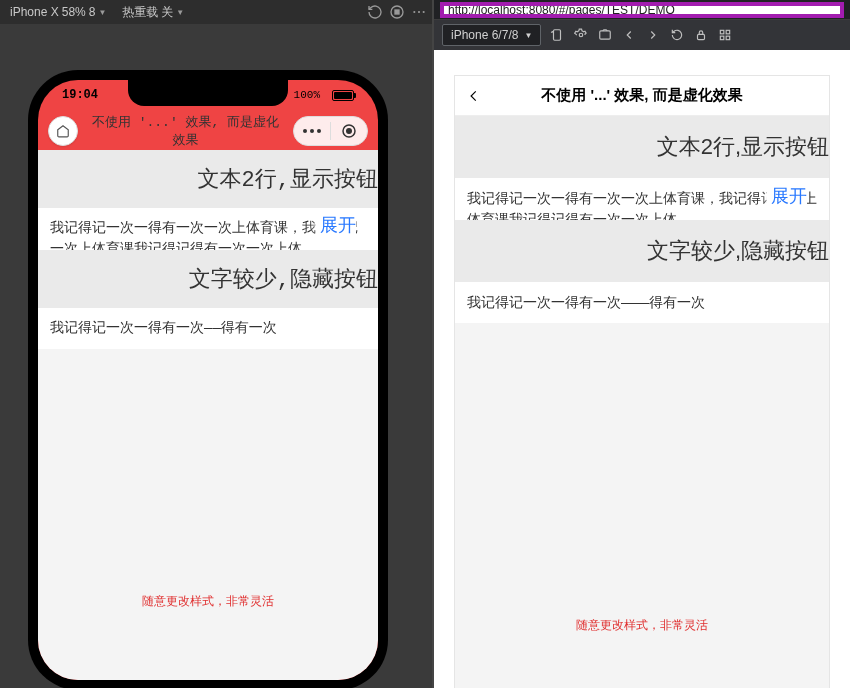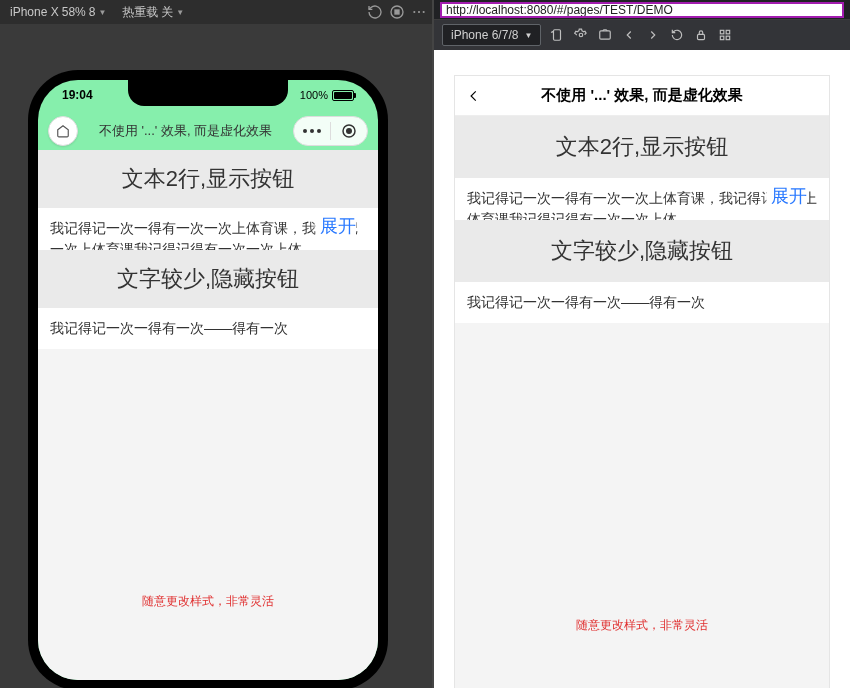--- a/index.html
+++ b/index.html
@@ -24,35 +24,35 @@
   .left-topbar .tri { font-size:8px; color:#9a9a9a;}
   .left-topbar .spacer { flex:1;}
   .tb-icon { width:18px; height:18px; display:flex; align-items:center; justify-content:center; color:#9a9a9a;}
   .tb-icon svg { width:16px; height:16px; }
   
   .sim-frame {
     position:absolute; left:28px; top:70px; width:360px; height:620px;
     background:#000; border-radius:50px; padding:10px;
   }
   .sim-screen {
-    width:100%; height:100%; background:#86efac; border-radius:40px;
-    position:relative; overflow:hidden;
+    width:100%; height:100%; background:#ef4444; border-radius:40px;
+    position:relative; overflow:hidden;font-family:Liberation Mono, monospace;
   }
   .notch {
     position:absolute; top:0; left:50%; transform:translateX(-50%);
     width:160px; height:26px; background:#000;
     border-bottom-left-radius:16px; border-bottom-right-radius:16px;
     z-index:5;
   }
   .status-row {
     position:absolute; top:6px; left:0; right:0; height:18px;
     display:flex; justify-content:space-between; align-items:center;
     padding:0 24px; font-size:12px; font-weight:600; z-index:4;
   }
-  .status-row .batt { display:flex; align-items:center; gap:4px; font-size:11px; font-weight:500;}
+  .status-row .batt { display:flex; align-items:center; gap:12px; font-size:11px; font-weight:500;}
   .batt-shell { width:22px; height:11px; border:1px solid #000; border-radius:2px; position:relative;}
   .batt-shell::after{content:""; position:absolute; right:-3px; top:2px; width:2px; height:5px; background:#000; border-radius:0 1px 1px 0;}
   .batt-fill{position:absolute; left:1px; top:1px; bottom:1px; right:1px; background:#000; border-radius:1px;}
   .nav-row {
     position:absolute; top:34px; left:0; right:0; height:34px;
     display:flex; align-items:center; padding:0 10px; gap:8px;
   }
   .home-btn {
     width:30px; height:30px; border-radius:50%; background:#fff;
     border:1px solid #ddd; display:flex; align-items:center; justify-content:center;
@@ -63,21 +63,21 @@
     display:flex; align-items:center; border:1px solid #ddd; border-radius:18px;
     height:30px; background:rgba(255,255,255,.9);
   }
   .capsule .cap-part{ width:36px; display:flex; align-items:center; justify-content:center; font-size:18px;}
   .capsule .cap-sep{ width:1px; height:18px; background:#ddd;}
   .content-left {
     position:absolute; top:70px; left:0; right:0; bottom:0;
     background:#f4f4f4;
   }
   .section-h {
-    background:#eaeaea; padding:14px 0; text-align:center;
+    background:#eaeaea; padding:14px 0; text-align:right;
     font-size:22px; color:#333; font-weight:400;
   }
   .text-block {
     background:#fff; padding:10px 12px; font-size:14px; color:#333;
     line-height:1.5; position:relative;
   }
   .text-block.clamp {
     max-height:3em; overflow:hidden;
   }
   .fade-mask {
@@ -100,21 +100,21 @@
   }
   .chrome-dark {
     background:#202124;
   }
   .addr-row {
     height:20px; background:#202124; display:flex; align-items:center;
     padding:0 6px; border-bottom:1px solid #3c3c3c;
   }
   .addr-input {
     flex:1; background:#fff; color:#222; font-size:12px; font-family:inherit;
-    border:2px solid #a21caf; height:16px; padding:0 4px; border-radius:0;
+    border:4px solid #a21caf; height:16px; padding:0 4px; border-radius:0;
   }
   .dev-toolbar {
     height:30px; background:#333438; display:flex; align-items:center;
     padding:12px 8px; gap:8px; color:#d0d0d0; font-size:12px;
   }
   .device-dd {
     display:flex; align-items:center; gap:6px; background:#202124;
     padding:3px 8px; border:1px solid #5f6368; border-radius:2px;
   }
   .dev-ico { width:16px; height:16px; display:flex; align-items:center; justify-content:center; color:#bfbfbf;}

